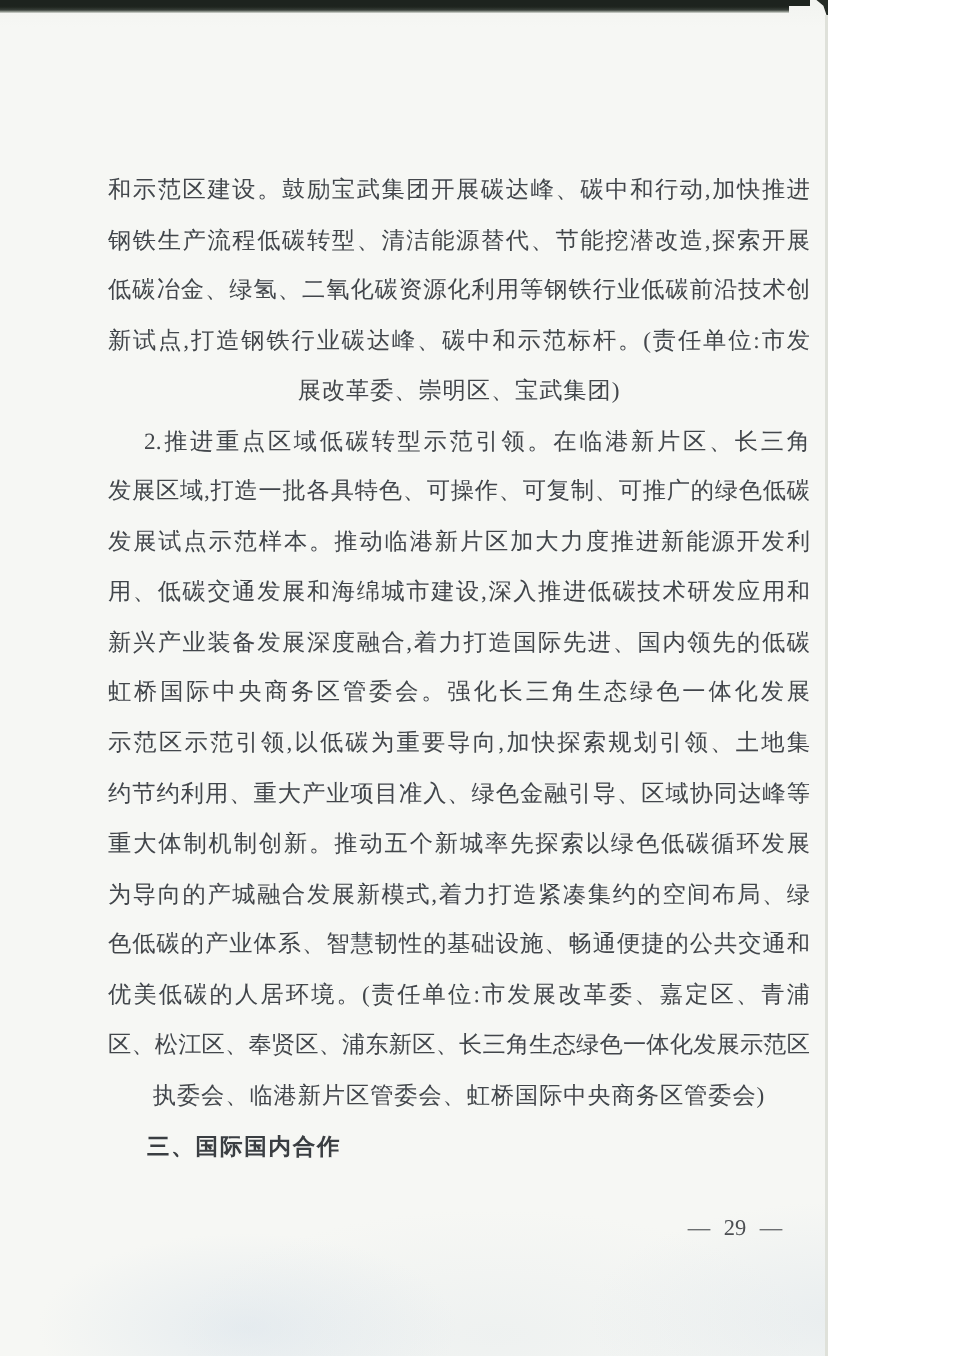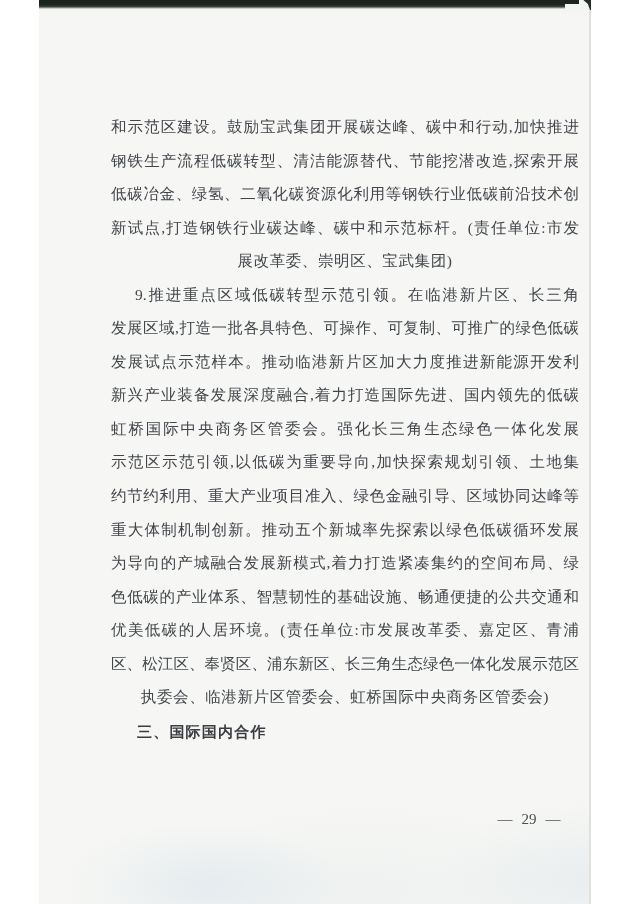--- a/index.html
+++ b/index.html
@@ -7,21 +7,20 @@
     position: relative;
     width: 552px;
     height: 904px;
     overflow: hidden;
     font-family: "Liberation Serif", "DejaVu Serif", serif;
     background:
       radial-gradient(200px 90px at 165px 885px, rgba(210,222,233,0.45), rgba(210,222,233,0) 70%),
       radial-gradient(240px 110px at 560px 878px, rgba(213,223,231,0.40), rgba(213,223,231,0) 70%),
       radial-gradient(300px 120px at 330px 890px, rgba(215,224,230,0.25), rgba(215,224,230,0) 70%),
       linear-gradient(180deg, #f2f3f0 0%, #f6f7f4 2%, #f6f7f4 100%);
-    margin-left: 39px;
   }
   
   .scan-top-edge {
     position: absolute; top: 0; left: 0; right: 26px; height: 9px;
     background: linear-gradient(180deg, #161b16 0%, #1f251f 52%, #39403a 74%, #9aa098 88%, rgba(246,247,244,0) 100%);
   }
   .scan-top-edge-step {
     position: absolute; top: 0; left: 0; right: 12px; height: 4px;
     background: #1d231e;
   }
@@ -103,23 +102,24 @@
   <div class="fold-line"></div>
   <div class="edge-strip"></div>
   <div class="edge-right-sliver"></div>
 
   <div class="text-block">
     <div class="line j">和示范区建设。鼓励宝武集团开展碳达峰、碳中和行动,加快推进</div>
     <div class="line j">钢铁生产流程低碳转型、清洁能源替代、节能挖潜改造,探索开展</div>
     <div class="line j">低碳冶金、绿氢、二氧化碳资源化利用等钢铁行业低碳前沿技术创</div>
     <div class="line j">新试点,打造钢铁行业碳达峰、碳中和示范标杆。(责任单位:市发</div>
     <div class="line end">展改革委、崇明区、宝武集团)</div>
-    <div class="line j indent">9.推进重点区域低碳转型示范引领。在临港新片区、长三角</div>
+    <div class="line j indent">2.推进重点区域低碳转型示范引领。在临港新片区、长三角</div>
     <div class="line j">发展区域,打造一批各具特色、可操作、可复制、可推广的绿色低碳</div>
     <div class="line j">发展试点示范样本。推动临港新片区加大力度推进新能源开发利</div>
+    <div class="line j">用、低碳交通发展和海绵城市建设,深入推进低碳技术研发应用和</div>
     <div class="line j">新兴产业装备发展深度融合,着力打造国际先进、国内领先的低碳</div>
     <div class="line j">虹桥国际中央商务区管委会。强化长三角生态绿色一体化发展</div>
     <div class="line j">示范区示范引领,以低碳为重要导向,加快探索规划引领、土地集</div>
     <div class="line j">约节约利用、重大产业项目准入、绿色金融引导、区域协同达峰等</div>
     <div class="line j">重大体制机制创新。推动五个新城率先探索以绿色低碳循环发展</div>
     <div class="line j">为导向的产城融合发展新模式,着力打造紧凑集约的空间布局、绿</div>
     <div class="line j">色低碳的产业体系、智慧韧性的基础设施、畅通便捷的公共交通和</div>
     <div class="line j">优美低碳的人居环境。(责任单位:市发展改革委、嘉定区、青浦</div>
     <div class="line j">区、松江区、奉贤区、浦东新区、长三角生态绿色一体化发展示范区</div>
     <div class="line end">执委会、临港新片区管委会、虹桥国际中央商务区管委会)</div>

